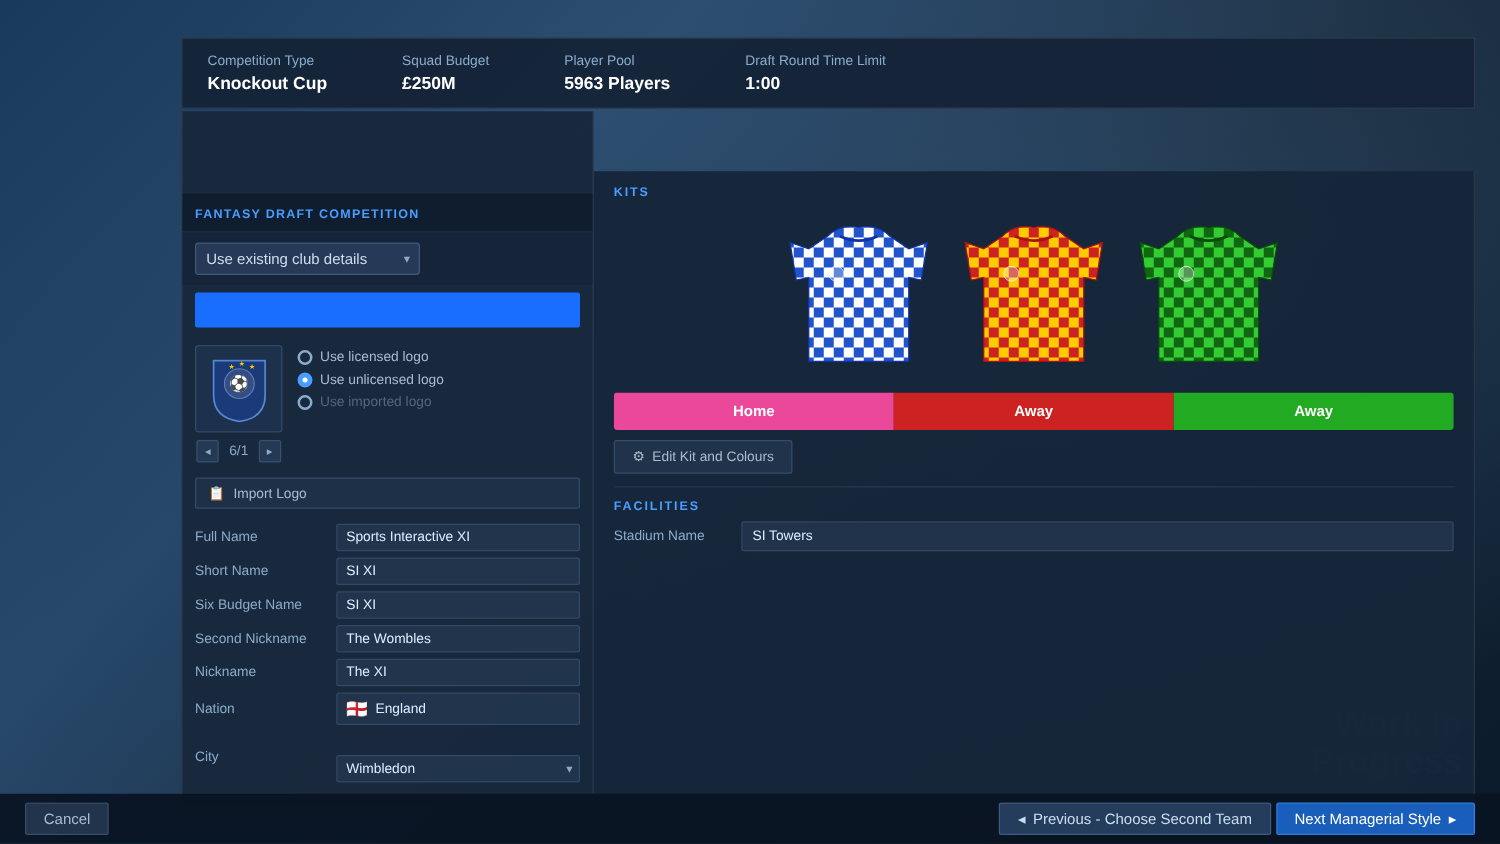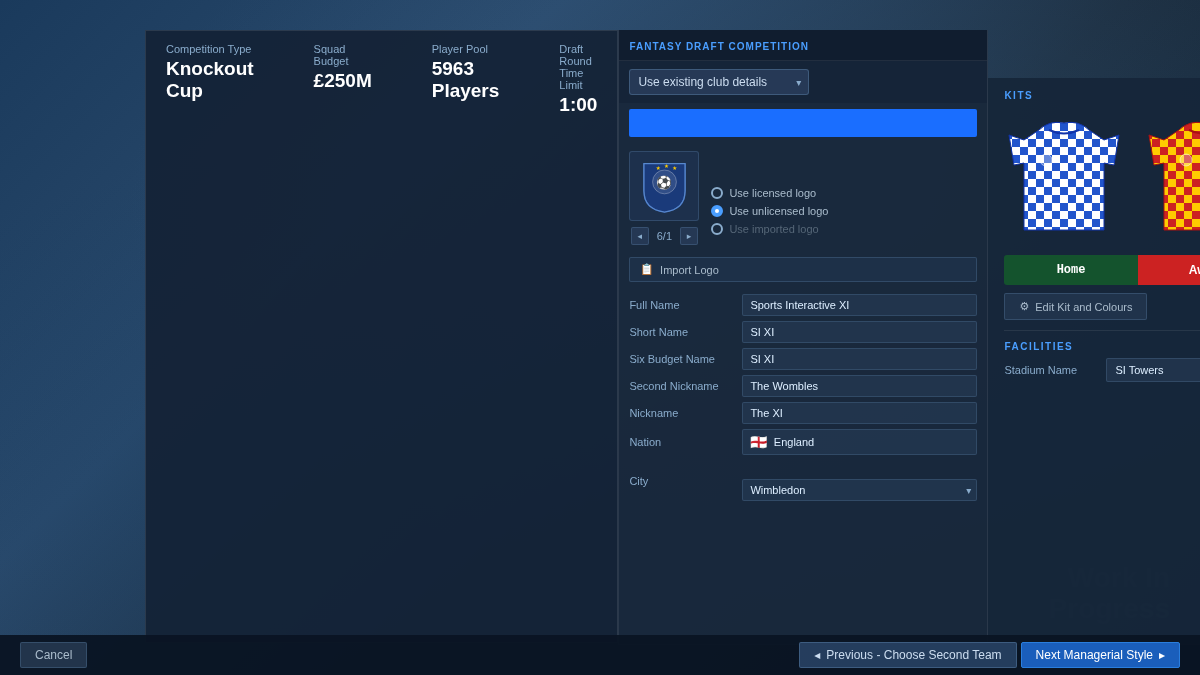--- a/index.html
+++ b/index.html
@@ -31,21 +31,21 @@
 
     
     .main-container {
       position: absolute;
       top: 30px;
       left: 145px;
       right: 20px;
       bottom: 30px;
       z-index: 10;
       display: flex;
-      flex-direction: row;
+      flex-direction: column;
     }
 
     
     .top-bar {
       background: rgba(20,35,55,0.95);
       border: 1px solid rgba(255,255,255,0.1);
       padding: 12px 20px;
       display: flex;
       gap: 60px;
       align-items: flex-start;
@@ -59,40 +59,41 @@
     }
 
     .top-bar-label {
       color: #8aaccc;
       font-size: 11px;
       font-weight: 400;
     }
 
     .top-bar-value {
       color: #ffffff;
-      font-size: 19px;
+      font-size: 14px;
       font-weight: 600;
     }
 
     
     .content-area {
       display: flex;
       flex: 1;
       gap: 0;
     }
 
     
     .left-panel {
-      width: 370px;
+      width: 330px;
       background: rgba(25,40,60,0.97);
       border: 1px solid rgba(255,255,255,0.08);
       border-top: none;
       display: flex;
       flex-direction: column;
       padding-bottom: 10px;
+      justify-content: flex-end;
     }
 
     .panel-header {
       background: rgba(15,28,45,0.9);
       padding: 6px 10px;
       border-bottom: 1px solid rgba(255,255,255,0.08);
     }
 
     .panel-header-text {
       color: #4a9eff;
@@ -189,21 +190,20 @@
       cursor: pointer;
       font-size: 9px;
       border-radius: 2px;
     }
 
     .logo-options {
       display: flex;
       flex-direction: column;
       gap: 6px;
       padding-top: 4px;
-      margin-top: 32px;
     }
 
     .radio-option {
       display: flex;
       align-items: center;
       gap: 6px;
       cursor: pointer;
     }
 
     .radio-circle {
@@ -375,21 +375,21 @@
     .kit-btn {
       flex: 1;
       padding: 8px 0;
       font-size: 12px;
       font-weight: 600;
       cursor: pointer;
       border: none;
       text-align: center;
     }
 
-    .kit-btn.home { background: #14532d; color: white; font-family: Liberation Mono, monospace; }
+    .kit-btn.home { background: #ec4899; color: white; }
     .kit-btn.away { background: #cc2222; color: white; }
     .kit-btn.third { background: #22aa22; color: white; }
 
     .edit-kit-btn {
       background: rgba(35,55,80,0.8);
       border: 1px solid rgba(100,140,180,0.3);
       color: #aabccc;
       font-size: 11px;
       padding: 6px 14px;
       cursor: pointer;

